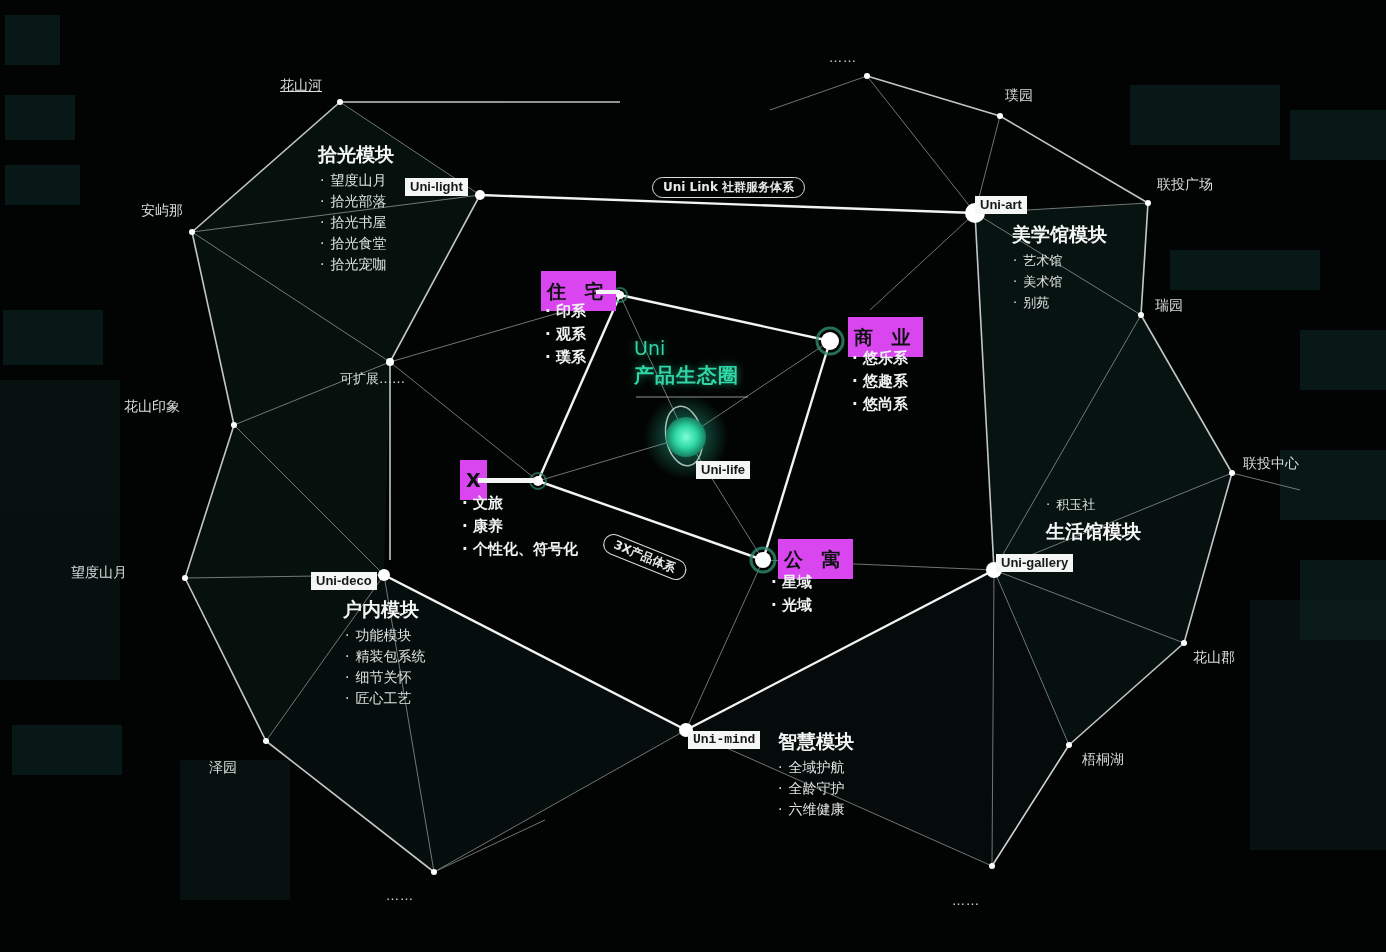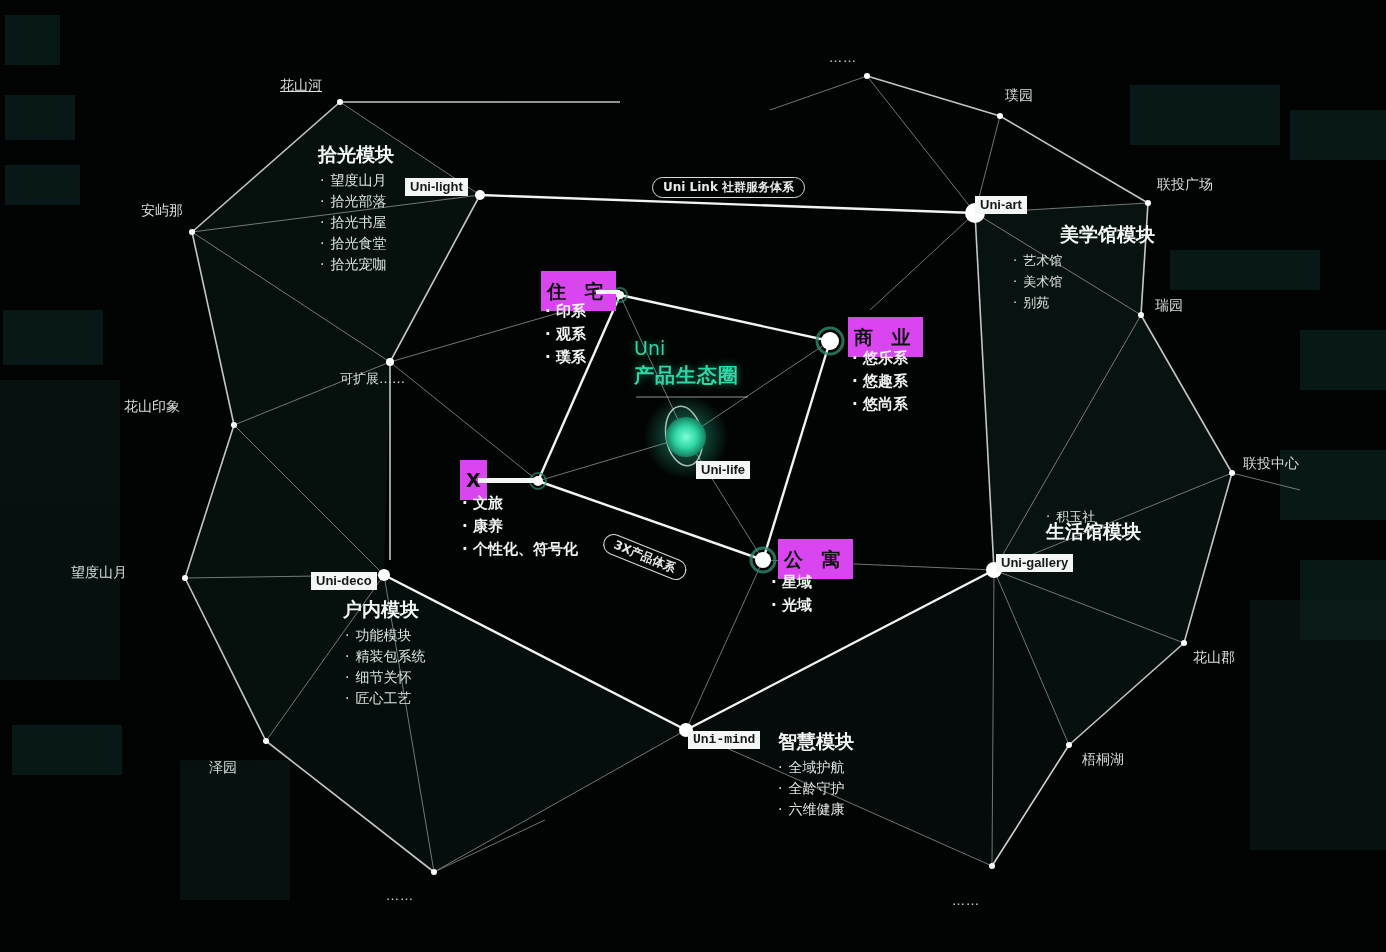--- a/index.html
+++ b/index.html
@@ -233,28 +233,28 @@
   <div class="mod-title" style="left:318px; top:142px;">拾光模块</div>
   <ul class="mod-list" style="left:320px; top:170px;">
     <li>望度山月</li>
     <li>拾光部落</li>
     <li>拾光书屋</li>
     <li>拾光食堂</li>
     <li>拾光宠咖</li>
   </ul>
 
   <div class="tag" style="left:975px; top:196px;">Uni-art</div>
-  <div class="mod-title" style="left:1012px; top:222px;margin-left:48px;">美学馆模块</div>
+  <div class="mod-title" style="left:1012px; top:222px;">美学馆模块</div>
   <ul class="mod-list" style="left:1013px; top:250px; font-size:13px;">
     <li>艺术馆</li>
     <li>美术馆</li>
     <li>别苑</li>
   </ul>
 
-  <ul class="mod-list" style="left:1046px; top:494px; font-size:13px;margin-top:12px;">
+  <ul class="mod-list" style="left:1046px; top:494px; font-size:13px;">
     <li>积玉社</li>
   </ul>
   <div class="mod-title" style="left:1046px; top:519px;font-family:Liberation Mono, monospace;">生活馆模块</div>
   <div class="tag" style="left:996px; top:554px;">Uni-gallery</div>
 
   <div class="tag" style="left:311px; top:572px;">Uni-deco</div>
   <div class="mod-title" style="left:343px; top:597px;">户内模块</div>
   <ul class="mod-list" style="left:345px; top:625px;">
     <li>功能模块</li>
     <li>精装包系统</li>

